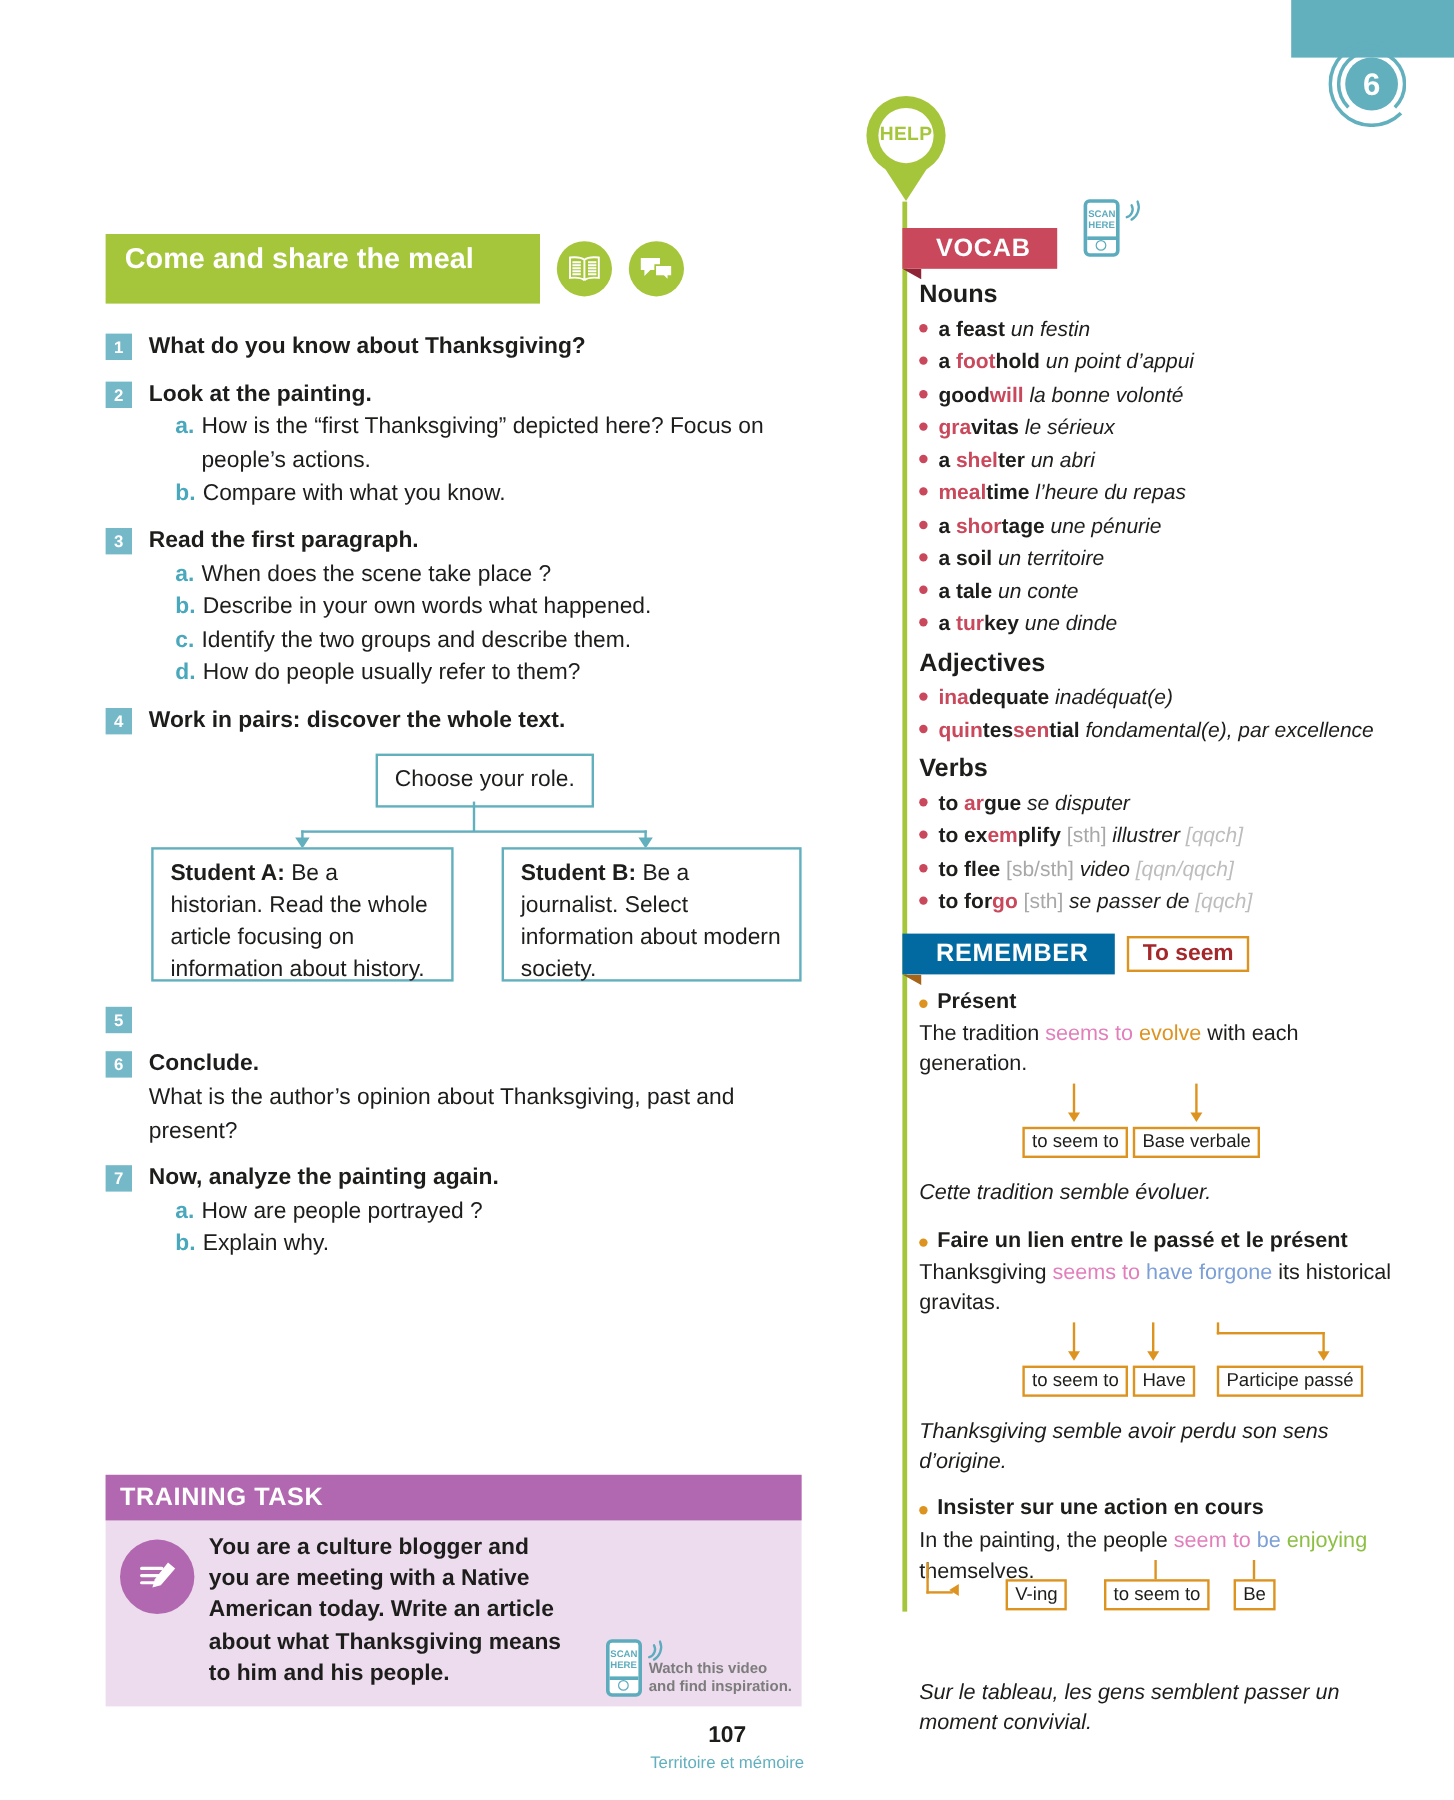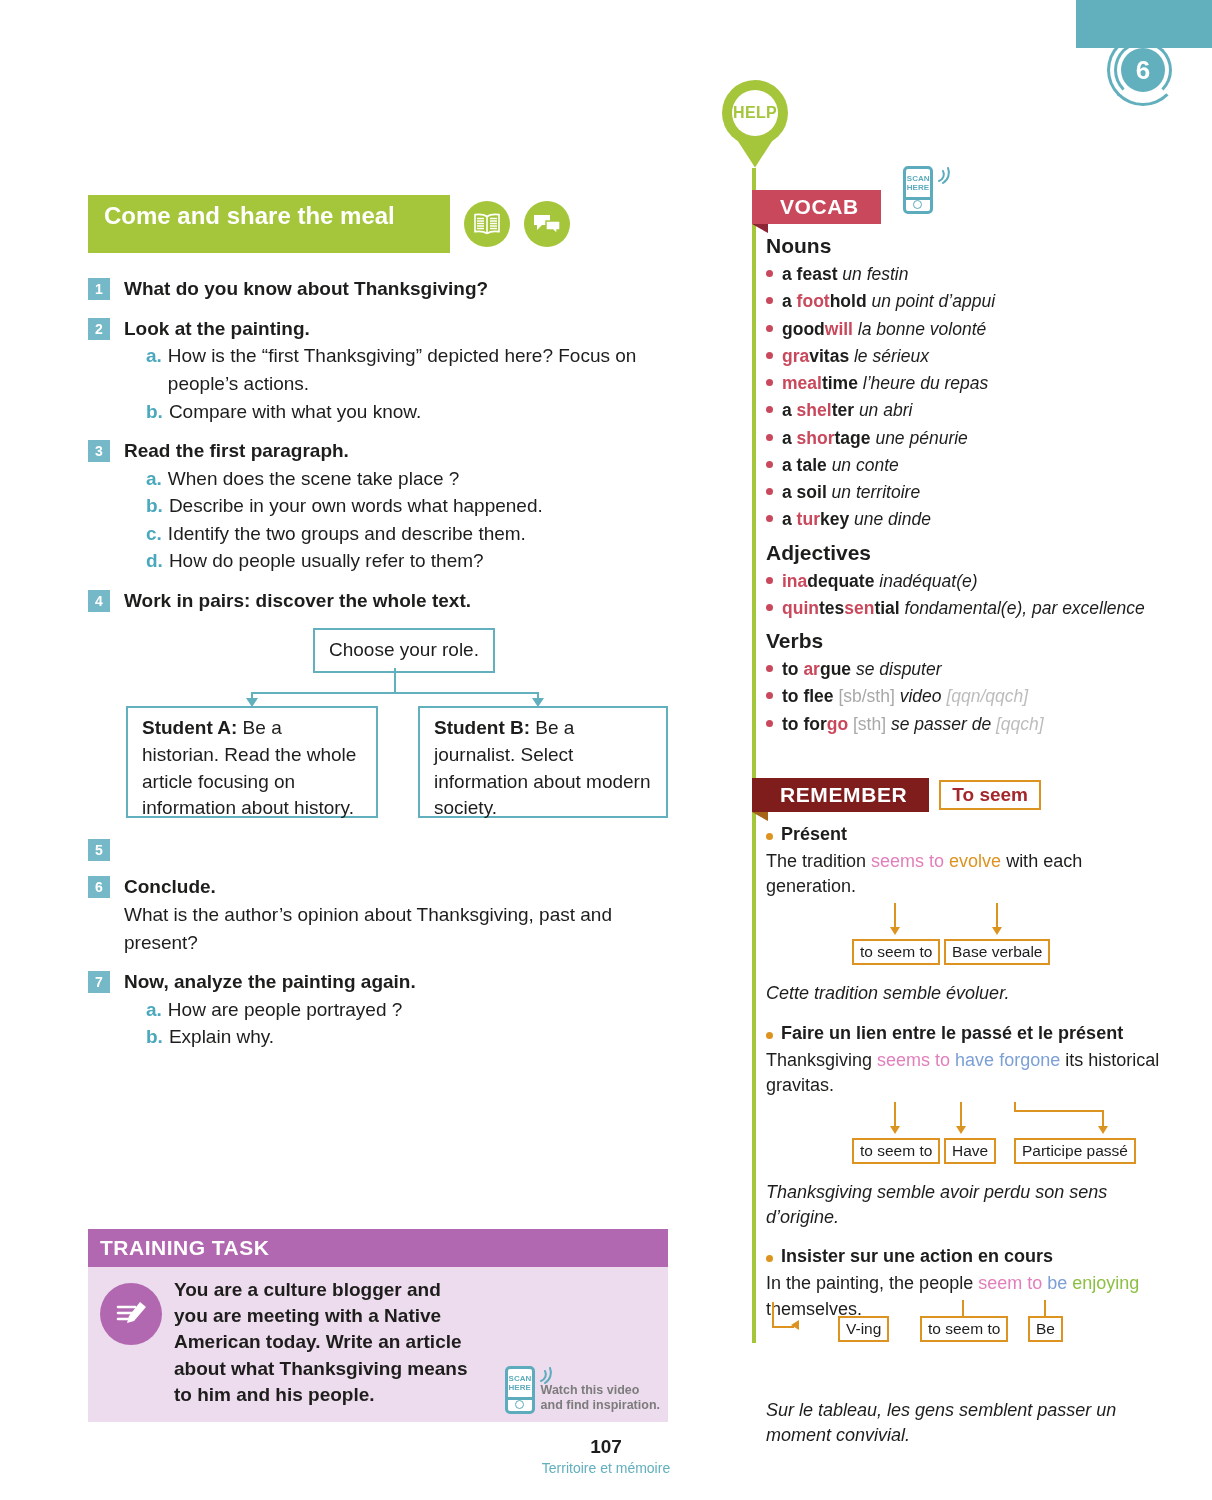--- a/index.html
+++ b/index.html
@@ -68,21 +68,21 @@
   .help-pin .head{position:absolute;top:0;left:0;width:66px;height:66px;border-radius:50%;background:#a5c63b;}
   .help-pin .tip{position:absolute;top:44px;left:17px;width:32px;height:32px;background:#a5c63b;
     transform:rotate(45deg) skew(12deg,12deg);}
   .help-pin .inner{position:absolute;top:10px;left:10px;width:46px;height:46px;border-radius:50%;
     background:#fff;display:flex;align-items:center;justify-content:center;}
   .help-pin .inner span{color:#a5c63b;font-weight:bold;font-size:16px;letter-spacing:.3px;}
   .banner{position:relative;display:inline-flex;align-items:center;height:34px;margin-left:12px;}
   .banner .lbl{color:#fff;font-weight:bold;font-size:21px;letter-spacing:.6px;padding:0 22px 0 28px;
     height:34px;display:flex;align-items:center;}
   .bn-vocab .lbl{background:#c9485b;}
-  .bn-remember .lbl{background:#7f1d1d;}
+  .bn-remember .lbl{background:#0369a1;}
   .fold{position:absolute;left:0;bottom:-9px;width:16px;height:9px;}
   .bn-vocab .fold{background:#8e2536;clip-path:polygon(0 0,100% 0,100% 100%);}
   .bn-remember .fold{background:#a5641a;clip-path:polygon(0 0,100% 0,100% 100%);}
   .chip{background:#fff;border:2px solid #dd9320;color:#a4282b;font-weight:bold;font-size:19px;
     padding:2px 11px;margin-left:10px;}
   .sec-body{margin-left:26px;margin-top:10px;}
   .grp{font-size:21px;font-weight:bold;margin:8px 0 3px 0;}
   .vitem{display:flex;align-items:flex-start;font-size:17.5px;line-height:1.5;margin-bottom:1px;}
   .dot{flex:0 0 auto;width:7px;height:7px;border-radius:50%;background:#c9485b;margin:9px 9px 0 0;}
   .hl{color:#c9485b;font-weight:bold;}
@@ -325,37 +325,37 @@
           <div class="vitem">
             <div class="dot"></div>
             <div><span class="bk">good</span><span class="hl">will</span><span class="bk"> </span><span class="fr">la bonne volonté</span></div>
           </div>
           <div class="vitem">
             <div class="dot"></div>
             <div><span class="hl">gra</span><span class="bk">vitas </span><span class="fr">le sérieux</span></div>
           </div>
           <div class="vitem">
             <div class="dot"></div>
+            <div><span class="bk">a </span><span class="hl">shel</span><span class="bk">ter </span><span class="fr">un abri</span></div>
+          </div>
+          <div class="vitem">
+            <div class="dot"></div>
             <div><span class="hl">meal</span><span class="bk">time </span><span class="fr">l’heure du repas</span></div>
           </div>
           <div class="vitem">
             <div class="dot"></div>
-            <div><span class="bk">a </span><span class="hl">shel</span><span class="bk">ter </span><span class="fr">un abri</span></div>
-          </div>
-          <div class="vitem">
-            <div class="dot"></div>
             <div><span class="bk">a </span><span class="hl">shor</span><span class="bk">tage </span><span class="fr">une pénurie</span></div>
           </div>
           <div class="vitem">
             <div class="dot"></div>
+            <div><span class="bk">a soil </span><span class="fr">un territoire</span></div>
+          </div>
+          <div class="vitem">
+            <div class="dot"></div>
             <div><span class="bk">a tale </span><span class="fr">un conte</span></div>
-          </div>
-          <div class="vitem">
-            <div class="dot"></div>
-            <div><span class="bk">a soil </span><span class="fr">un territoire</span></div>
           </div>
           <div class="vitem">
             <div class="dot"></div>
             <div><span class="bk">a </span><span class="hl">tur</span><span class="bk">key </span><span class="fr">une dinde</span></div>
           </div>
         </div>
       <div class="grp">Adjectives</div>
       <div id="adjs">
           <div class="vitem">
             <div class="dot"></div>
@@ -364,20 +364,24 @@
           <div class="vitem">
             <div class="dot"></div>
             <div><span class="hl">quin</span><span class="bk">tes</span><span class="hl">sen</span><span class="bk">tial </span><span class="fr">fondamental(e), par excellence</span></div>
           </div>
         </div>
       <div class="grp">Verbs</div>
       <div id="verbs">
           <div class="vitem">
             <div class="dot"></div>
             <div><span class="bk">to </span><span class="hl">ar</span><span class="bk">gue </span><span class="fr">se disputer</span></div>
+          </div>
+          <div class="vitem">
+            <div class="dot"></div>
+            <div><span class="bk">to ex</span><span class="hl">em</span><span class="bk">plify </span><span class="gy">[sth] </span><span class="fr">illustrer </span><span class="gyi">[qqch]</span></div>
           </div>
           <div class="vitem">
             <div class="dot"></div>
             <div><span class="bk">to flee </span><span class="gy">[sb/sth] </span><span class="fr">video </span><span class="gyi">[qqn/qqch]</span></div>
           </div>
           <div class="vitem">
             <div class="dot"></div>
             <div><span class="bk">to for</span><span class="hl">go</span><span class="bk"> </span><span class="gy">[sth] </span><span class="fr">se passer de </span><span class="gyi">[qqch]</span></div>
           </div>
         </div>

